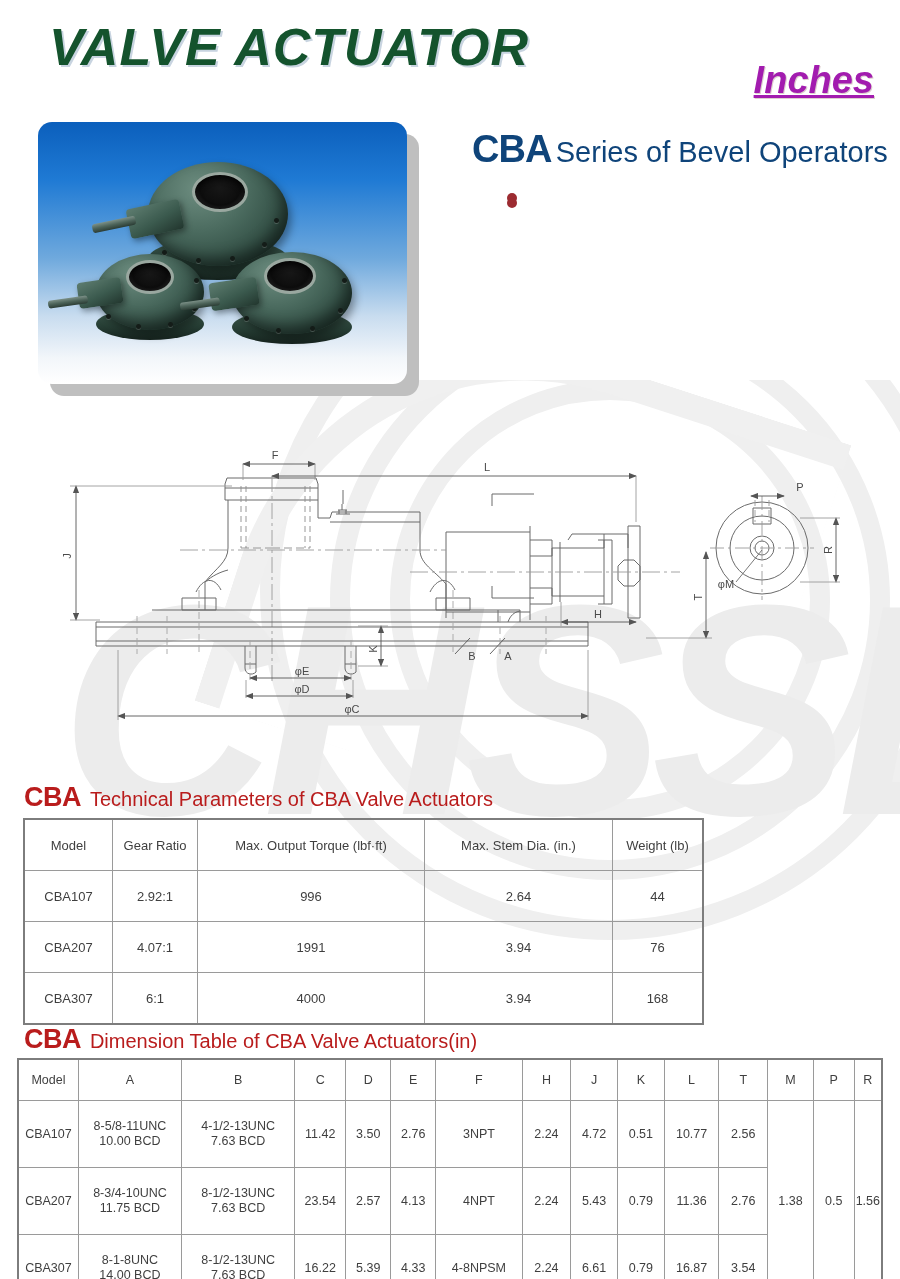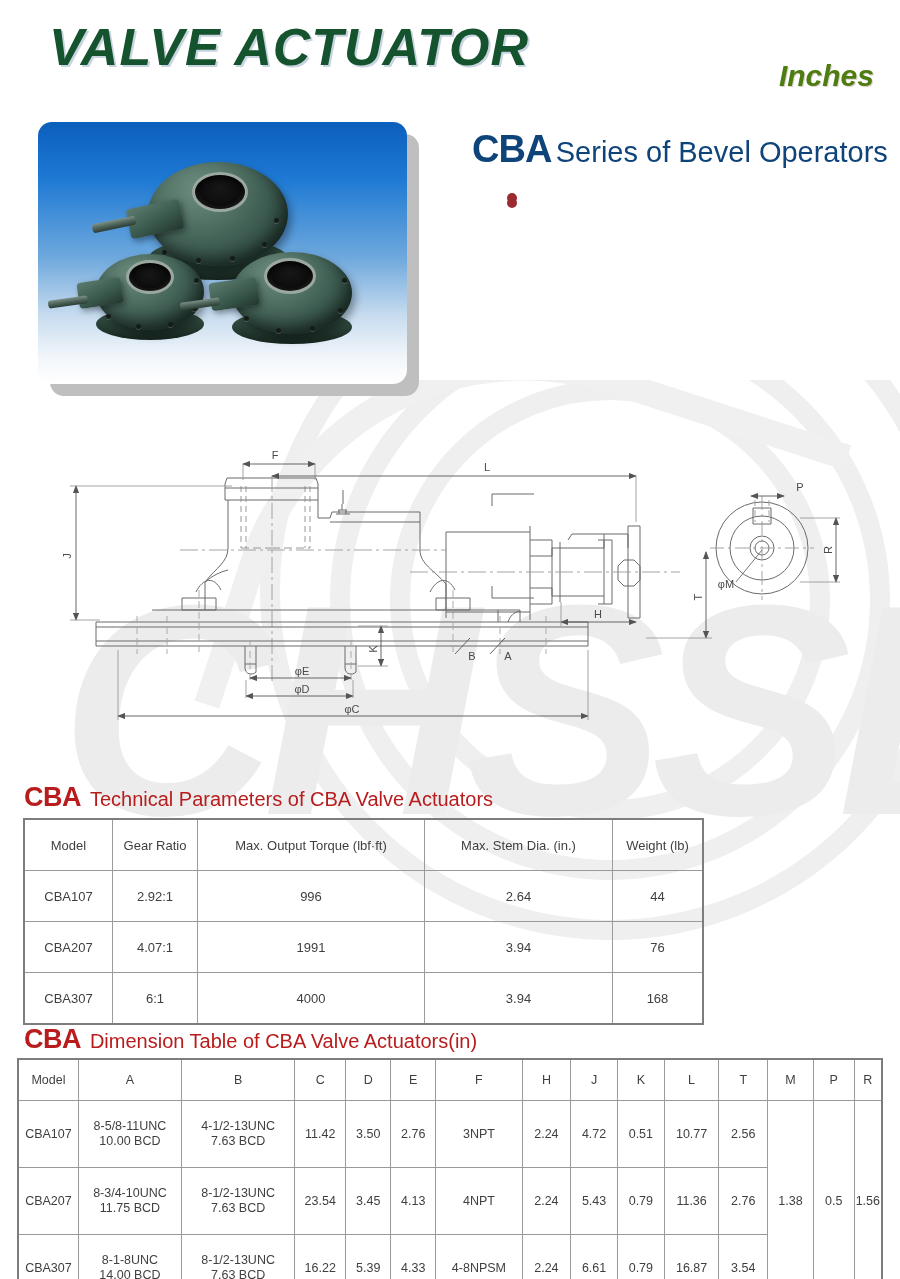--- a/index.html
+++ b/index.html
@@ -32,24 +32,25 @@
   .title{
     position:absolute;left:49px;top:17px;
     font-size:52px;font-weight:bold;font-style:italic;
     color:#14532d;letter-spacing:1px;
     text-shadow:2px 2px 0 #c8d4e0;
     font-family:"Liberation Sans",sans-serif;
     z-index:4;
   }
   .inches{
     position:absolute;right:26px;top:59px;
-    font-size:30px;font-weight:bold;font-style:italic;
-    color:#4d7c0f;
+    font-size:38px;font-weight:bold;font-style:italic;
+    color:#a21caf;
     text-shadow:1px 1px 0 #ddcfcf;
     z-index:4;
+    text-decoration:underline;
   }
 
   
   .photo-wrap{position:absolute;left:38px;top:122px;width:377px;height:270px;z-index:3;}
   .photo-shadow{
     position:absolute;left:12px;top:12px;width:369px;height:262px;
     background:#bfbfbf;border-radius:14px;filter:blur(0.3px);
   }
   .photo{
     position:absolute;left:0;top:0;width:369px;height:262px;
@@ -462,21 +463,21 @@
       <td rowspan="3">0.5</td>
       <td rowspan="3">1.56</td>
     </tr>
     <tr>
       <td>CBA207</td>
       <td class="two-line">8-3/4-10UNC
 11.75 BCD</td>
       <td class="two-line">8-1/2-13UNC
 7.63 BCD</td>
       <td>23.54</td>
-      <td>3.45</td>
+      <td>2.57</td>
       <td>4.13</td>
       <td>4NPT</td>
       <td>2.24</td>
       <td>5.43</td>
       <td>0.79</td>
       <td>11.36</td>
       <td>2.76</td>
     </tr>
     <tr>
       <td>CBA307</td>

